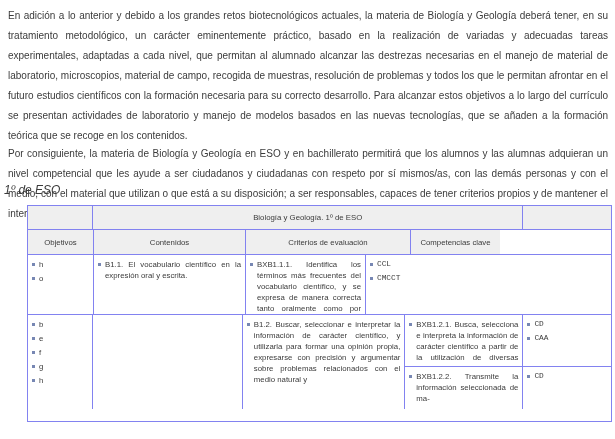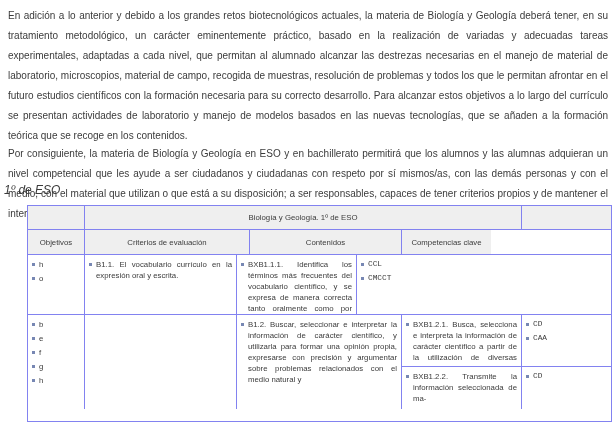--- a/index.html
+++ b/index.html
@@ -17,21 +17,21 @@
   
   .tbl{
     position:absolute;left:27px;top:205px;width:583px;height:215px;
     border:1px solid #8282f0;background:#ffffff;overflow:hidden;
     font-size:7.8px;line-height:11px;
   }
   .row{display:flex;border-bottom:1px solid #8282f0;box-sizing:border-box;}
   .row.r-last{border-bottom:none;}
   .cell{border-right:1px solid #8282f0;box-sizing:border-box;padding:2px 4px;overflow:hidden;}
   .cell.last{border-right:none;}
-  .c1{width:57px;}
+  .c1{width:66px;}
   .c2{width:152px;}
   .c3{width:165px;}
   .c4{width:120px;}
   .c5{width:89px;}
   .cmid{width:437px;}
   .cext{width:209px;padding:0;display:flex;flex-direction:column;}
   .hdr{background:#efefef;}
   .center{display:flex;align-items:center;justify-content:center;text-align:left;}
   .r-title{height:24px;}
   .r-cols{height:25px;}
@@ -57,41 +57,41 @@
 <div class="tbl">
 
   <div class="row r-title">
     <div class="cell c1 hdr"></div>
     <div class="cell cmid hdr center">Biología y Geología. 1º de ESO</div>
     <div class="cell c5 hdr center last"></div>
   </div>
 
   <div class="row r-cols">
     <div class="cell c1 hdr center">Objetivos</div>
+    <div class="cell c2 hdr center">Contenidos</div>
     <div class="cell c3 hdr center">Criterios de evaluación</div>
-    <div class="cell c2 hdr center">Contenidos</div>
     <div class="cell c5 hdr center last">Competencias clave</div>
   </div>
 
 
   <div class="row r-b1">
     <div class="cell c1">
       <div class="li">
           <span class="blt"></span>
           <div class="li-txt nj">h</div>
         </div>
       <div class="li">
           <span class="blt"></span>
           <div class="li-txt nj">o</div>
         </div>
     </div>
     <div class="cell c2">
       <div class="li">
           <span class="blt"></span>
-          <div class="li-txt">B1.1. El vocabulario currículo en la expresión oral y escrita.</div>
+          <div class="li-txt">B1.1. El vocabulario científico en la expresión oral y escrita.</div>
         </div>
     </div>
     <div class="cell cext last">
       <div class="subrow">
         <div class="est">
           <div class="li">
               <span class="blt"></span>
               <div class="li-txt">BXB1.1.1. Identifica los términos más frecuentes del vocabulario científico, y se expresa de manera correcta tanto oralmente como por escrito.</div>
             </div>
         </div>

